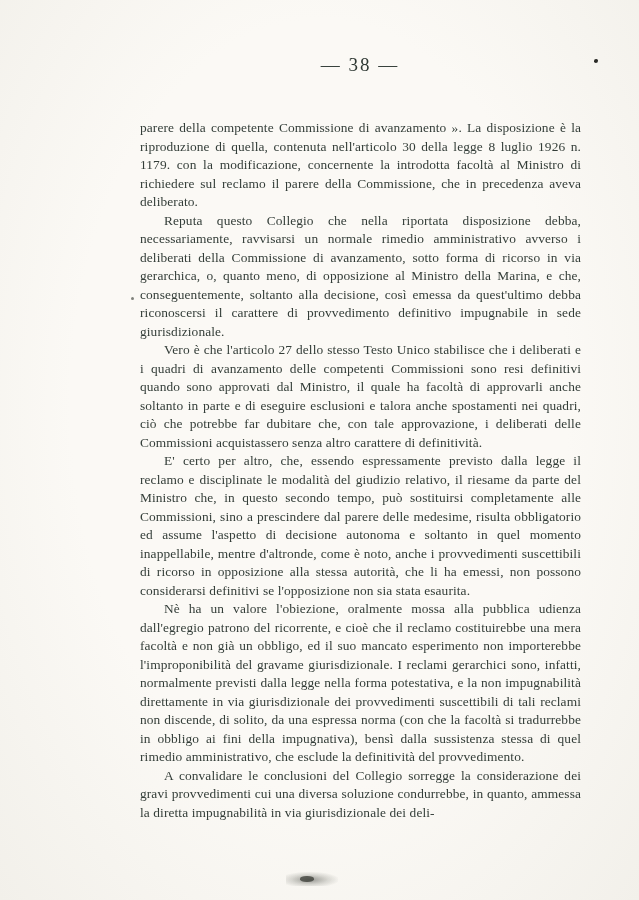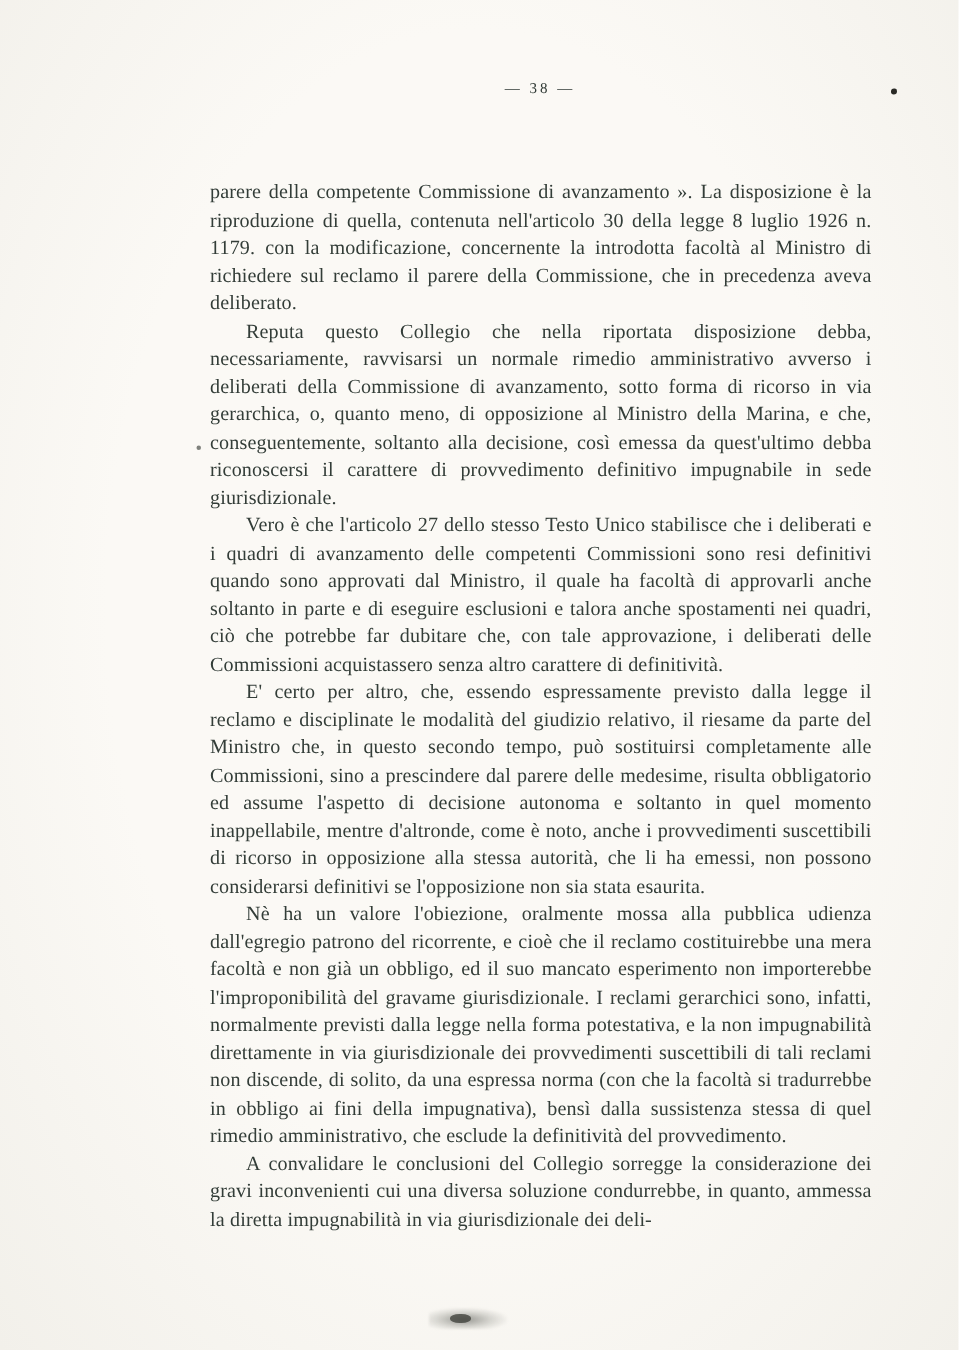--- a/index.html
+++ b/index.html
@@ -18,21 +18,21 @@
   .page {
     position: absolute;
     inset: 0;
   }
   .page-number {
     position: absolute;
     top: 54px;
     left: 140px;
     width: 440px;
     text-align: center;
-    font-size: 10px;
+    font-size: 19px;
     letter-spacing: 2px;
     color: #2f3934;
   }
   .text-block {
     position: absolute;
     top: 87px;
     left: 140px;
     width: 441px;
     font-size: 13.4px;
     line-height: 18.5px;
@@ -95,21 +95,21 @@
 <div class="page">
 
   <div class="page-number">— 38 —</div>
 
   <div class="text-block">
     <p class="continuation">parere della competente Commissione di avanzamento ». La disposizione è la riproduzione di quella, contenuta nell'articolo 30 della legge 8 luglio 1926 n. 1179. con la modificazione, concernente la introdotta facoltà al Ministro di richiedere sul reclamo il parere della Commissione, che in precedenza aveva deliberato.</p>
     <p>Reputa questo Collegio che nella riportata disposizione debba, necessariamente, ravvisarsi un normale rimedio amministrativo avverso i deliberati della Commissione di avanzamento, sotto forma di ricorso in via gerarchica, o, quanto meno, di opposizione al Ministro della Marina, e che, conseguentemente, soltanto alla decisione, così emessa da quest'ultimo debba riconoscersi il carattere di provvedimento definitivo impugnabile in sede giurisdizionale.</p>
     <p>Vero è che l'articolo 27 dello stesso Testo Unico stabilisce che i deliberati e i quadri di avanzamento delle competenti Commissioni sono resi definitivi quando sono approvati dal Ministro, il quale ha facoltà di approvarli anche soltanto in parte e di eseguire esclusioni e talora anche spostamenti nei quadri, ciò che potrebbe far dubitare che, con tale approvazione, i deliberati delle Commissioni acquistassero senza altro carattere di definitività.</p>
     <p>E' certo per altro, che, essendo espressamente previsto dalla legge il reclamo e disciplinate le modalità del giudizio relativo, il riesame da parte del Ministro che, in questo secondo tempo, può sostituirsi completamente alle Commissioni, sino a prescindere dal parere delle medesime, risulta obbligatorio ed assume l'aspetto di decisione autonoma e soltanto in quel momento inappellabile, mentre d'altronde, come è noto, anche i provvedimenti suscettibili di ricorso in opposizione alla stessa autorità, che li ha emessi, non possono considerarsi definitivi se l'opposizione non sia stata esaurita.</p>
     <p>Nè ha un valore l'obiezione, oralmente mossa alla pubblica udienza dall'egregio patrono del ricorrente, e cioè che il reclamo costituirebbe una mera facoltà e non già un obbligo, ed il suo mancato esperimento non importerebbe l'improponibilità del gravame giurisdizionale. I reclami gerarchici sono, infatti, normalmente previsti dalla legge nella forma potestativa, e la non impugnabilità direttamente in via giurisdizionale dei provvedimenti suscettibili di tali reclami non discende, di solito, da una espressa norma (con che la facoltà si tradurrebbe in obbligo ai fini della impugnativa), bensì dalla sussistenza stessa di quel rimedio amministrativo, che esclude la definitività del provvedimento.</p>
-    <p>A convalidare le conclusioni del Collegio sorregge la considerazione dei gravi inconvenienti cui una diversa soluzione condurrebbe, in quanto, ammessa la diretta impugnabilità in via giurisdizionale dei deli-</p>
+    <p>A convalidare le conclusioni del Collegio sorregge la considerazione dei gravi provvedimenti cui una diversa soluzione condurrebbe, in quanto, ammessa la diretta impugnabilità in via giurisdizionale dei deli-</p>
   </div>
 
   <div class="ink-dot-top-right"></div>
   <div class="ink-dot-left"></div>
   <div class="smudge-bottom"></div>
   <div class="smudge-bottom-dark"></div>
 
 </div>
 
 </body></html>

